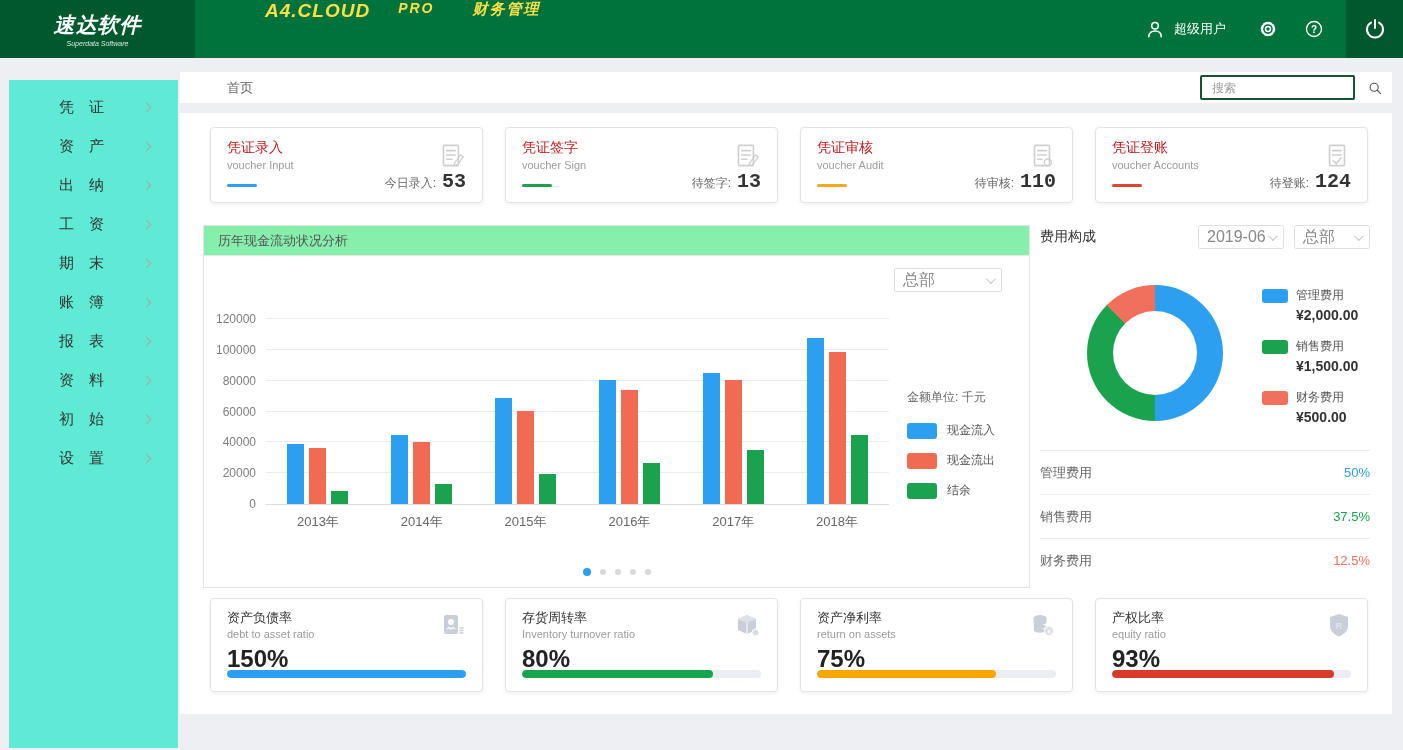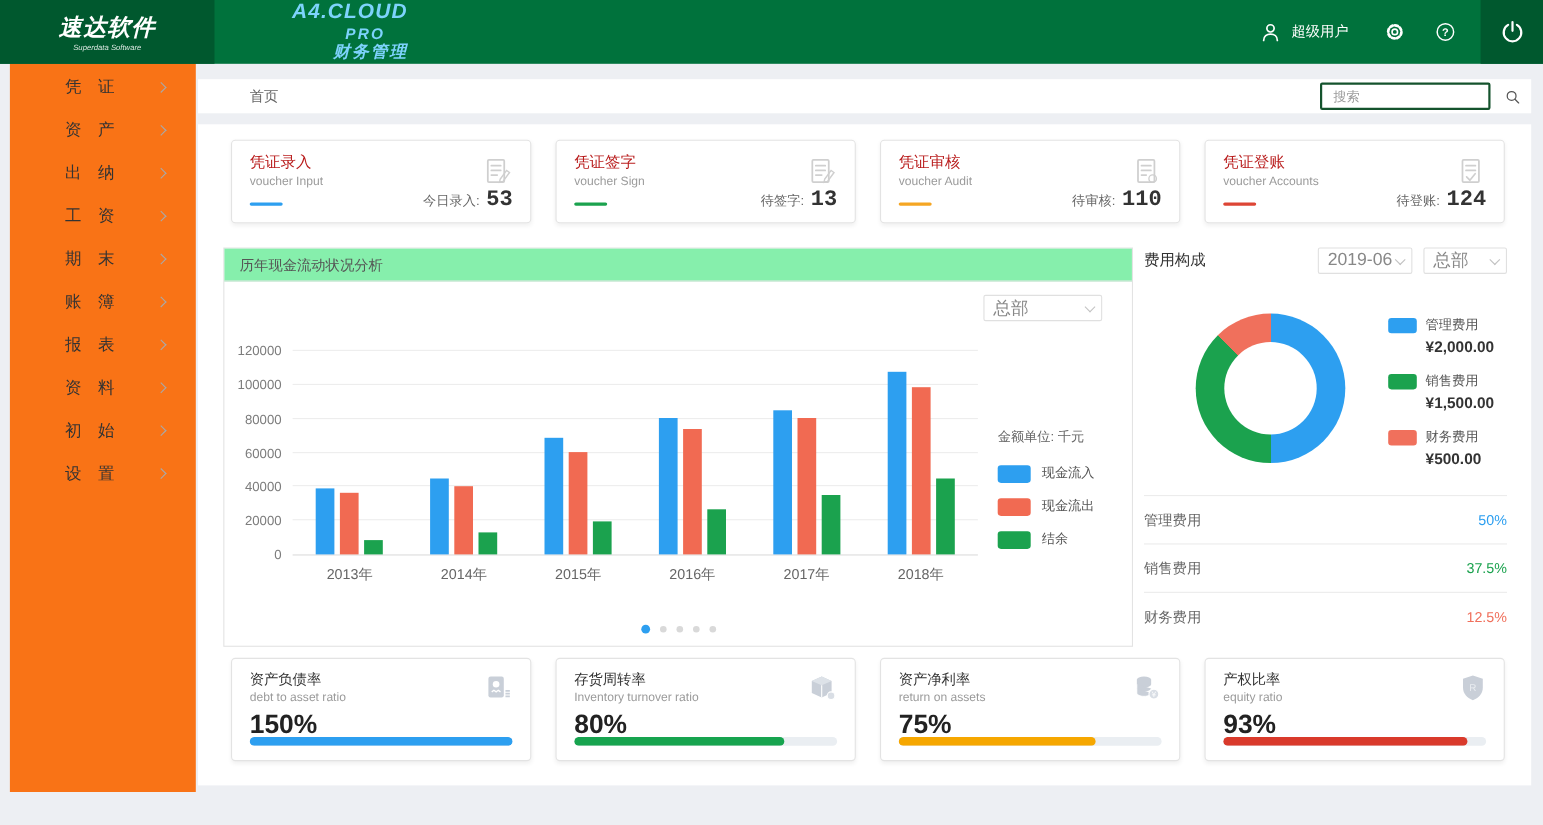--- a/index.html
+++ b/index.html
@@ -9,34 +9,34 @@
     background:#edeff3; position:relative; overflow:hidden; color:#333;
   }
 
   
   .header { position:absolute; left:0; top:0; width:1403px; height:58px;
     background:#00723c; display:flex; align-items:stretch; z-index:5; }
   .logo-block { width:195px; background:#00582e; color:#fff; display:flex;
     flex-direction:column; align-items:center; justify-content:center; cursor:pointer; }
   .logo-title { font-size:21px; font-weight:bold; font-style:italic; letter-spacing:1px; }
   .logo-sub { font-size:7px; font-style:italic; opacity:.85; margin-top:1px; }
-  .product-area { display:flex; align-items:center; color:#7dd3fc; margin-left:70px;flex-direction:column; }
+  .product-area { display:flex; color:#fde047; margin-left:70px; }
   .product-name { font-size:19px; font-weight:bold; font-style:italic; letter-spacing:1px; }
   .product-edition { font-size:14px; font-weight:bold; font-style:italic; margin-left:28px; letter-spacing:2px; }
   .product-module { font-size:15px; font-weight:bold; font-style:italic; margin-left:38px; letter-spacing:2px; }
   .header-right { margin-left:auto; display:flex; align-items:center; color:#fff; }
   .header-icon { display:flex; align-items:center; justify-content:center; cursor:pointer; }
   .user-name { font-size:13px; margin:0 6px 0 8px; cursor:pointer; }
   .hgap { width:26px; }
   .power-block { width:57px; height:58px; background:#00582e; display:flex;
     align-items:center; justify-content:center; margin-left:22px; cursor:pointer; }
 
   
-  .sidebar { position:absolute; left:9px; top:52px; width:169px; height:668px;
-    background:#f97316; padding-top:8px; }
+  .sidebar { position:absolute; left:9px; top:80px; width:169px; height:668px;
+    background:#5eead4; padding-top:8px; }
   .side-item { height:39px; display:flex; align-items:center; padding:0 28px 0 50px;
     font-size:15px; color:#333; cursor:pointer; }
   .side-label { flex:1; }
   .side-caret { width:7px; height:7px; border-top:1.5px solid #a9a9a9;
     border-right:1.5px solid #a9a9a9; transform:rotate(45deg); }
 
   
   .crumb-bar { position:absolute; left:180px; top:72px; width:1212px; height:31px;
     background:#fff; display:flex; align-items:center; }
   .crumb-home { font-size:13px; color:#666; margin-left:47px; cursor:pointer; }

